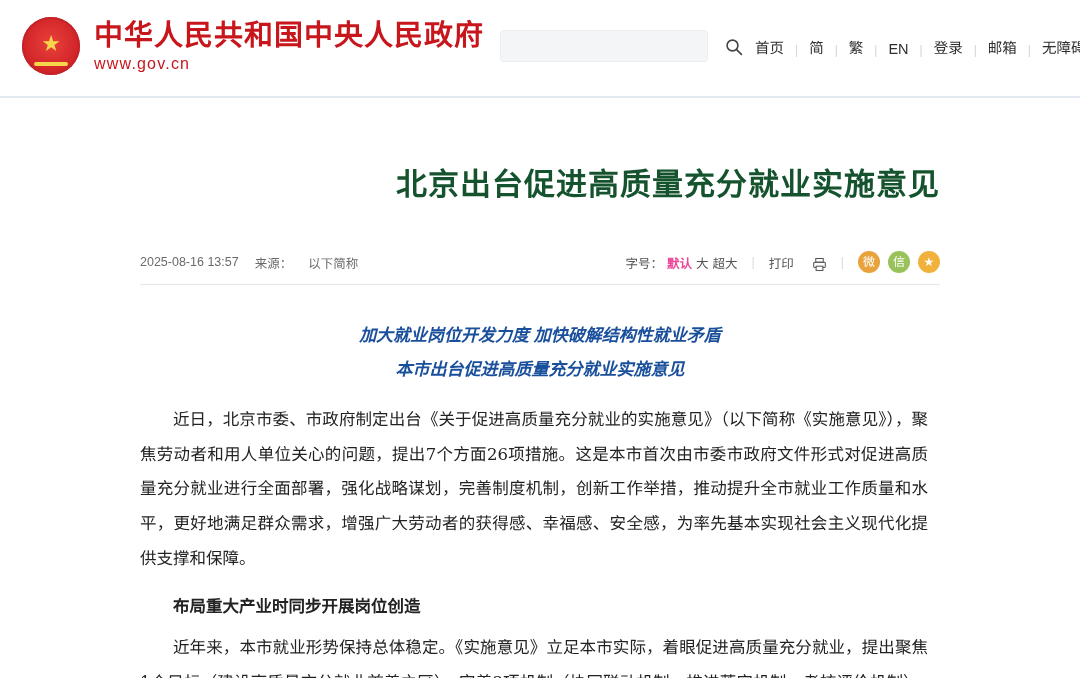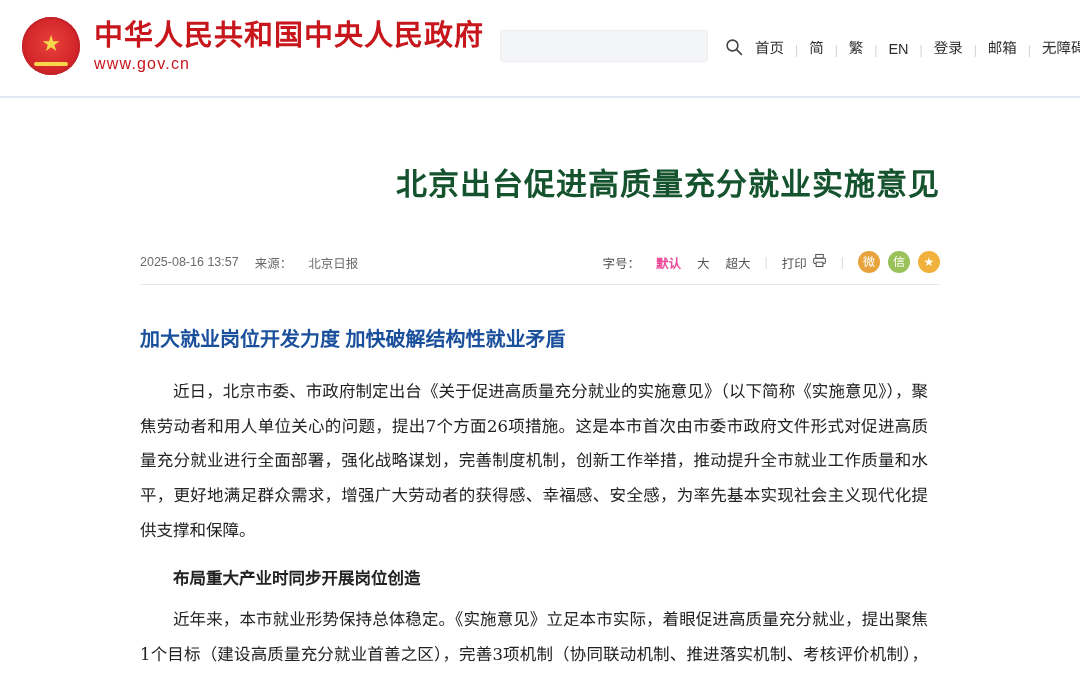--- a/index.html
+++ b/index.html
@@ -151,48 +151,50 @@
   }
   .meta-right {
     margin-left: auto;
     display: flex;
     align-items: center;
     gap: 14px;
     color: #555;
   }
   .fontsize-group {
     display: flex;
-    gap: 16px;
+    gap: 4px;
     margin-left: 12px;
   }
   .fontsize-group .label { color: #555; }
   .fs-opt { color: #555; }
   .fs-opt.active { color: #ec4899; font-weight: bold; }
   .meta-divider {
     color: #dcdcdc;
   }
-  .print-group { display: flex; align-items: flex-start; gap: 5px; }
+  .print-group { display: flex; align-items: flex-end; gap: 18px; }
   .print-icon svg { display: block; }
   .share-group { display: flex; align-items: center; gap: 8px; }
   .share-circle {
     width: 22px; height: 22px;
     border-radius: 50%;
     display: flex; align-items: center; justify-content: center;
     color: #fff; font-size: 12px; line-height: 1;
   }
   .share-weibo { background: #e8a33c; }
   .share-wechat { background: #9ac25a; }
   .share-fav { background: #f0b23c; }
 
   .subtitle-block {
     margin-top: 34px;
+    text-align: center;
     color: #1a4f9c;
     font-weight: bold;
-    font-size: 20px;
+    font-size: 17px;
     line-height: 2;
+    font-style: italic;
   }
   .body-text {
     margin-top: 16px;
     font-size: 16.5px;
     line-height: 2.1;
     color: #222;
     text-align: justify;
     font-family: "DejaVu Serif", "Liberation Serif", serif;
   }
   .body-text p {
@@ -245,21 +247,21 @@
 </div>
 
 <div class="article">
 
   <h1 class="doc-title">北京出台促进高质量充分就业实施意见</h1>
 
   <div class="meta-bar">
     <div class="meta-left">
       <span>2025-08-16 13:57</span>
       <span>来源：</span>
-      <span>北京日报</span>
+      <span>以下简称</span>
     </div>
 
     <div class="meta-right">
       <div class="fontsize-group">
         <span class="label">字号：</span>
         <span class="fs-opt active">默认</span>
         <span class="fs-opt">大</span>
         <span class="fs-opt">超大</span>
       </div>
       <span class="meta-divider">|</span>
@@ -277,20 +279,21 @@
       <div class="share-group">
         <span class="share-circle share-weibo">微</span>
         <span class="share-circle share-wechat">信</span>
         <span class="share-circle share-fav">★</span>
       </div>
     </div>
   </div>
 
   <div class="subtitle-block">
     <div>加大就业岗位开发力度 加快破解结构性就业矛盾</div>
+    <div>本市出台促进高质量充分就业实施意见</div>
   </div>
 
   <div class="body-text">
     <p>近日，北京市委、市政府制定出台《关于促进高质量充分就业的实施意见》（以下简称《实施意见》），聚焦劳动者和用人单位关心的问题，提出7个方面26项措施。这是本市首次由市委市政府文件形式对促进高质量充分就业进行全面部署，强化战略谋划，完善制度机制，创新工作举措，推动提升全市就业工作质量和水平，更好地满足群众需求，增强广大劳动者的获得感、幸福感、安全感，为率先基本实现社会主义现代化提供支撑和保障。</p>
     <p class="sec-head">布局重大产业时同步开展岗位创造</p>
     <p>近年来，本市就业形势保持总体稳定。《实施意见》立足本市实际，着眼促进高质量充分就业，提出聚焦1个目标（建设高质量充分就业首善之区），完善3项机制（协同联动机制、推进落实机制、考核评价机制），建立6大体系（协同化就业工作体系、现代化人力资源开发体系、精准化就业支持体系、多元化岗位开发体系、便捷化就业服务体系、平等化就业保障体系），明确到2030年，全市基本形成高质量充分就业格局；到2035年，高质量充分就业格局进一步巩固。</p>
 
   </div>
 </div>
 

